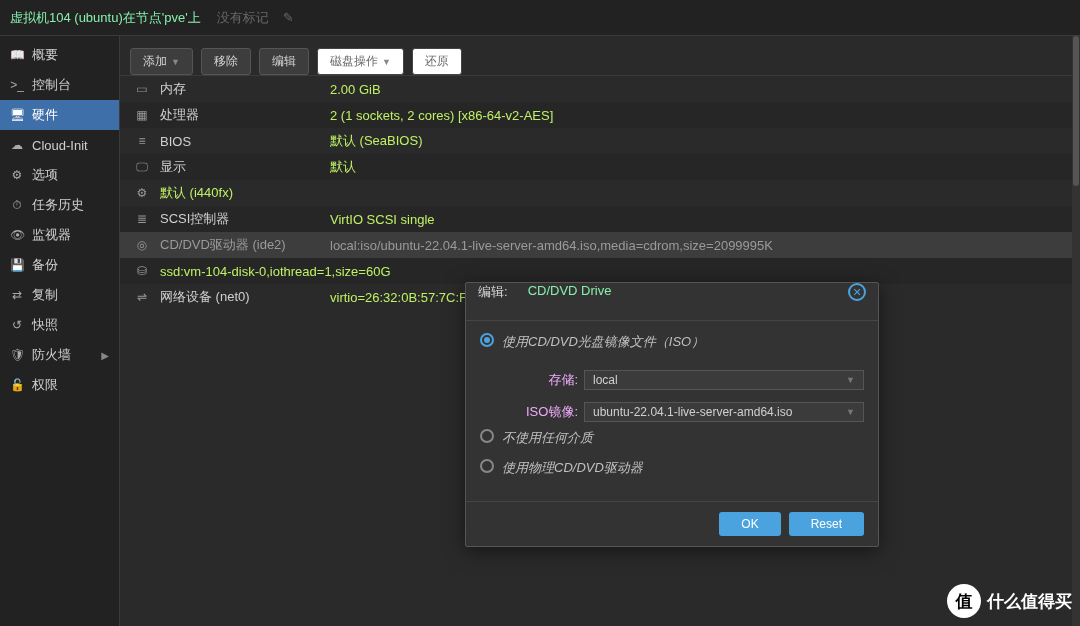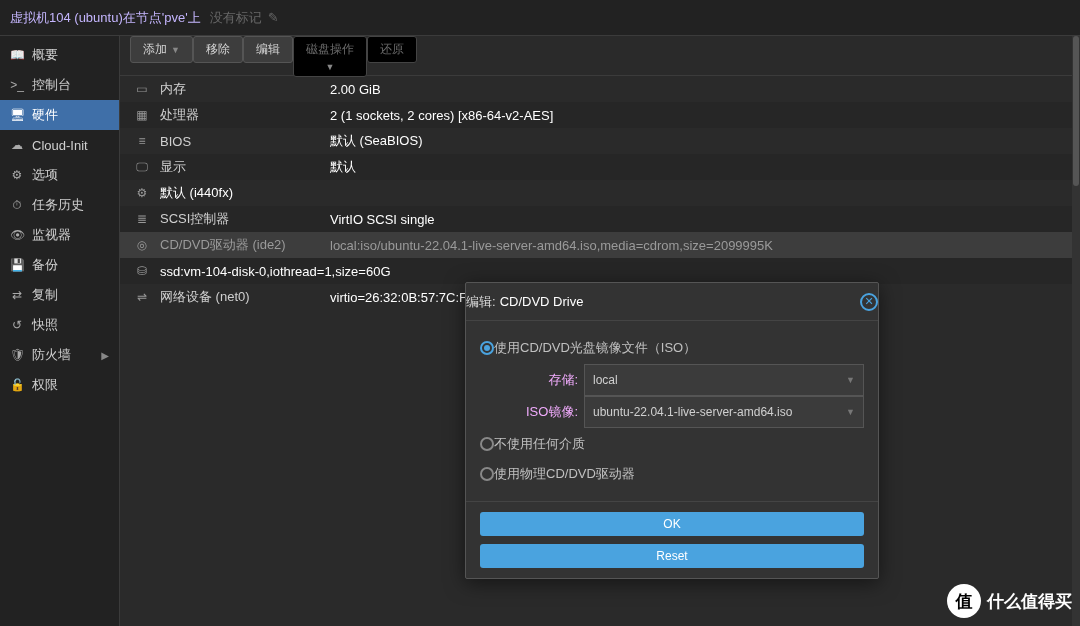--- a/index.html
+++ b/index.html
@@ -10,103 +10,103 @@
     font-size: 13px;
     color: #c0c0c0;
     overflow: hidden;
     position: relative;
   }
   .header {
     height: 36px; display: flex; align-items: center;
     padding: 0 10px; background: #222;
     border-bottom: 1px solid #3b3b3b;
   }
-  .title { color: #c4b5fd; font-size: 13px; }
-  .notags { margin-left: 9px; color: #666; font-size: 13px; display:flex; align-items:center; gap:6px;}
+  .title { color: #86efac; font-size: 13px; }
+  .notags { margin-left: 16px; color: #666; font-size: 13px; display:flex; align-items:center; gap:14px;}
   .main { display: flex; height: calc(626px - 36px); }
   .sidebar {
     width: 120px; background: #222;
     border-right: 1px solid #3b3b3b;
     padding-top: 4px;
   }
   .sb-item {
     display: flex; align-items: center;
     height: 30px; padding: 0 10px;
     color: #d0d0d0; font-size: 13px;
     cursor: pointer; gap: 8px;
   }
   .sb-item.active { background: #3f6fa8; color: #fff; }
   .sb-item .ico { width: 14px; text-align: center; font-size: 12px; color:#aaa;}
   .sb-item.active .ico { color:#fff;}
   .sb-item .chev { margin-left: auto; font-size: 10px; color:#888;}
   .content { flex: 1; background: #2a2a2a; position: relative; }
   .toolbar {
-    height: 40px; display: flex; align-items: flex-start; gap: 0;
+    height: 40px; display: flex; align-items: flex-end; gap: 8px;
     padding: 0 10px; border-bottom: 1px solid #3b3b3b;
     background: #2a2a2a;
   }
   .btn {
     background: #3d3d3d; border: 1px solid #555;
     color: #d5d5d5; padding: 4px 12px; border-radius: 3px;
     font-size: 12px; display: inline-flex; align-items: center; gap: 4px;
     cursor: pointer;
   }
-  .btn.disabled { color: #6a6a6a; border-color: #444; background: #000000; cursor: default; flex-direction: column;}
+  .btn.disabled { color: #6a6a6a; border-color: #444; background: #ffffff; cursor: default;}
   .btn .caret { font-size: 9px; color:#888;}
   .hwlist { }
   .hwrow {
     display: flex; align-items: center;
     height: 26px; padding: 0 14px;
     gap: 10px;
   }
   .hwrow:nth-child(odd){ background:#2a2a2a;}
   .hwrow:nth-child(even){ background:#262626;}
   .hwrow.sel { background: #3d3d3d; color:#aaa;}
   .hwrow .ico { width: 16px; text-align:center; font-size: 12px; color:#999;}
   .hwrow .label { width: 160px; color:#d0d0d0;}
   .hwrow.sel .label, .hwrow.sel .val, .hwrow.sel .ico { color:#9a9a9a;}
-  .hwrow .val { color:#ffffff; flex:1;}
+  .hwrow .val { color:#bef264; flex:1;}
   .modal {
     position: absolute; left: 465px; top: 282px;
     width: 414px;
     background: #333; border: 1px solid #555;
     box-shadow: 0 4px 20px rgba(0,0,0,0.5);
     border-radius: 2px;
   }
   .modal-hd {
-    display: flex; align-items: center; height: 38px;
-    padding: 0 0; border-bottom: 1px solid #444;
+    display: flex; height: 38px;
+    padding: 0 12px; border-bottom: 1px solid #444;
   }
   .modal-hd .t1 { color:#d8d8d8;}
-  .modal-hd .t2 { color:#ffffff; margin-left: 4px;}
+  .modal-hd .t2 { color:#86efac; margin-left: 20px;}
   .modal-hd .close {
     margin-left: auto; width:18px; height:18px; border:2px solid #4aa3df;
     border-radius:50%; display:flex; align-items:center; justify-content:center;
     color:#4aa3df; font-size:11px; cursor:pointer;
   }
   .modal-body { padding: 12px 14px; }
-  .radio-row { display:flex; align-items:center; height: 30px; gap:0;}
+  .radio-row { display:flex; height: 30px; gap:8px;font-style:italic;}
   .radio {
     width:14px; height:14px; border-radius:50%;
     border:2px solid #4aa3df; display:inline-flex;
     align-items:center; justify-content:center;
   }
   .radio.off { border-color:#888;}
   .radio .dot { width:6px; height:6px; border-radius:50%; background:#4aa3df;}
   .formrow { display:flex; align-items:center; height:30px; margin: 2px 0;}
   .formrow .lbl { width:104px; text-align:right; color:#f0abfc; font-size:13px; padding-right:6px;}
   .formrow .sel {
-    flex:1; height:32px; background:#3b3b3b; border:1px solid #555;
+    flex:1; height:20px; background:#3b3b3b; border:1px solid #555;
     display:flex; align-items:center; padding:0 8px; color:#d0d0d0;
     font-size:12px; position:relative;
   }
   .formrow .sel .caret { margin-left:auto; font-size:9px; color:#777;}
   .modal-ft {
     display:flex; gap:8px; justify-content:flex-end;
-    padding: 10px 14px; border-top:1px solid #444;flex-direction:column;
+    padding: 10px 14px; border-top:1px solid #444;
   }
   .btn-primary {
     background:#4aa3df; color:#fff; border:none;
     padding:5px 22px; border-radius:3px; font-size:12px; cursor:pointer;
   }
   .watermark {
     position:absolute; right:8px; bottom:8px;
     display:flex; align-items:center; gap:6px;
     color:#fff; font-weight:bold; font-size:17px;
     z-index: 100;

